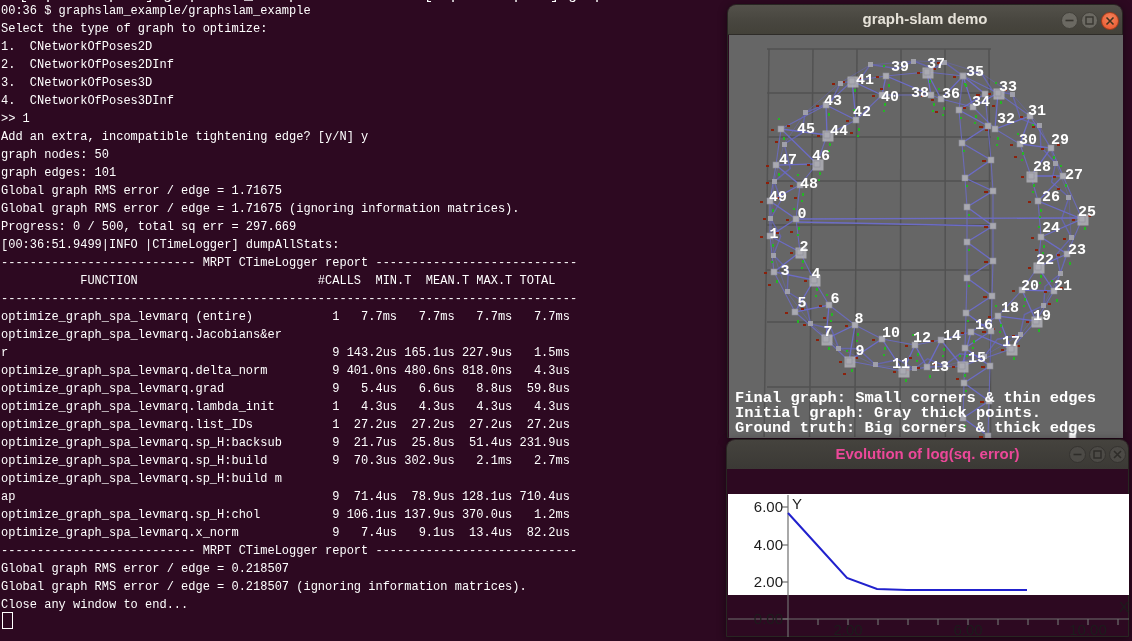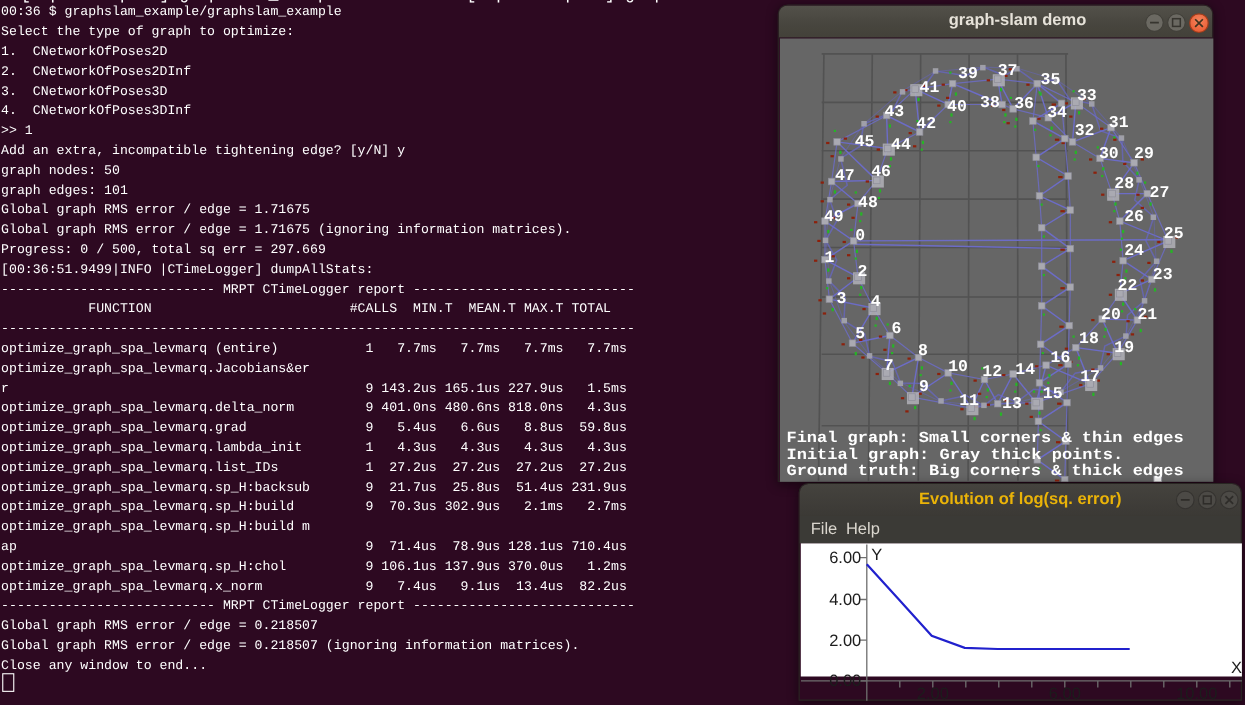--- a/index.html
+++ b/index.html
@@ -3,36 +3,36 @@
 * { margin:0; padding:0; box-sizing:border-box; }
 html,body { width:1132px; height:641px; overflow:hidden; background:#2d0921; }
 #term { position:absolute; left:1px; top:2px; color:#ffffff;
   font-family:"Liberation Mono", monospace; font-size:12px; line-height:18px; white-space:pre; }
 #frag { position:absolute; left:1px; top:0; height:3px; width:700px; overflow:hidden; }
 #frag pre { position:absolute; left:0; top:-13px; color:#ffffff;
   font-family:"Liberation Mono", monospace; font-size:15px; line-height:18px; white-space:pre; }
 #cursor { position:absolute; left:2px; top:612px; width:11px; height:17px; border:1px solid #ffffff; }
 .win { position:absolute; border:1px solid #282622; border-radius:9px 9px 0 0;
   box-shadow:0 2px 10px rgba(0,0,0,0.45); }
-#w1 { left:707px; top:4px; width:396px; height:434px;padding-left:20px; }
+#w1 { left:727px; top:4px; width:396px; height:434px; }
 #w1 .tbar { position:absolute; left:0; top:0; right:0; height:30px; border-radius:8px 8px 0 0;
   background:linear-gradient(#53514a,#48463f 55%,#434139); border-bottom:1px solid #2e2c28; }
 #w1 .title { position:absolute; width:100%; top:5px; text-align:center;
   font-family:"Liberation Sans",sans-serif; font-weight:bold; font-size:15px; color:#e6e2d9; }
 #w2 { left:726px; top:439px; width:403px; height:198px; }
 #w2 .tbar { position:absolute; left:0; top:0; right:0; height:29px; border-radius:8px 8px 0 0;
   background:linear-gradient(#45433e,#3b3935); }
 #w2 .title { position:absolute; width:100%; top:5px; text-align:center;
-  font-family:"Liberation Sans",sans-serif; font-weight:bold; font-size:15px; color:#eab308; }
+  font-family:"Liberation Sans",sans-serif; font-weight:bold; font-size:15px; color:#ec4899; }
 #w2 .menu { position:absolute; left:0; top:29px; right:0; height:25px; background:#3b3a36;
   font-family:"Liberation Sans",sans-serif; font-size:15px; color:#dad6ce; }
 #w2 .menu span { position:absolute; top:3px; }
 .btn { position:absolute; border-radius:50%; }
 .vp { position:absolute; left:1px; top:30px; width:394px; height:403px; background:#666666; overflow:hidden; }
-.chart { position:absolute; left:1px; top:54px; width:401px; height:121px; background:#ffffff; }
+.chart { position:absolute; left:1px; top:54px; width:401px; height:101px; background:#ffffff; }
 svg { display:block; }
 </style></head>
 <body>
 <div id="frag">
     <pre>  [mrpt-examples] graphslam_example build: ok  [mrpt-examples] graphslam</pre>
   </div>
 <pre id="term">00:36 $ graphslam_example/graphslam_example
 Select the type of graph to optimize:
 1.  CNetworkOfPoses2D
 2.  CNetworkOfPoses2DInf
@@ -495,24 +495,20 @@
       <line x1="4.5" y1="8.5" x2="12.5" y2="8.5" stroke="#2e2c29" stroke-width="1.6"></line>
     </svg>
   <div class="btn" style="left:362px;top:6px;width:17px;height:17px;background:#4c4a46;border:1px solid #353330;"></div>
   <svg style="position:absolute;left:362px;top:6px" width="17" height="17">
       <rect x="5" y="5" width="7" height="7" fill="none" stroke="#2e2c29" stroke-width="1.4"></rect>
     </svg>
   <div class="btn" style="left:382px;top:6px;width:17px;height:17px;background:#4c4a46;border:1px solid #353330;"></div>
   <svg style="position:absolute;left:382px;top:6px" width="17" height="17">
       <path d="M5,5 L12,12 M12,5 L5,12" stroke="#2e2c29" stroke-width="1.6"></path>
     </svg>
-  <div class="menu">
-      <span style="left:10px">File</span>
-      <span style="left:42px">Help</span>
-    </div>
   <div class="chart">
     <svg width="401" height="143" viewBox="0 0 401 143" font-family="Liberation Sans, sans-serif">
 <line x1="0" y1="125" x2="403" y2="125" stroke="#6f6f6f" stroke-width="1.2"></line>
 <line x1="60" y1="1" x2="60" y2="145" stroke="#6f6f6f" stroke-width="1.2"></line>
 <line x1="54" y1="13" x2="60" y2="13" stroke="#6f6f6f" stroke-width="1.2"></line>
 <text x="55" y="18" text-anchor="end" font-size="15" fill="#1c1c1c">6.00</text>
 <line x1="54" y1="51" x2="60" y2="51" stroke="#6f6f6f" stroke-width="1.2"></line>
 <text x="55" y="56" text-anchor="end" font-size="15" fill="#1c1c1c">4.00</text>
 <line x1="54" y1="88" x2="60" y2="88" stroke="#6f6f6f" stroke-width="1.2"></line>
 <text x="55" y="93" text-anchor="end" font-size="15" fill="#1c1c1c">2.00</text>

